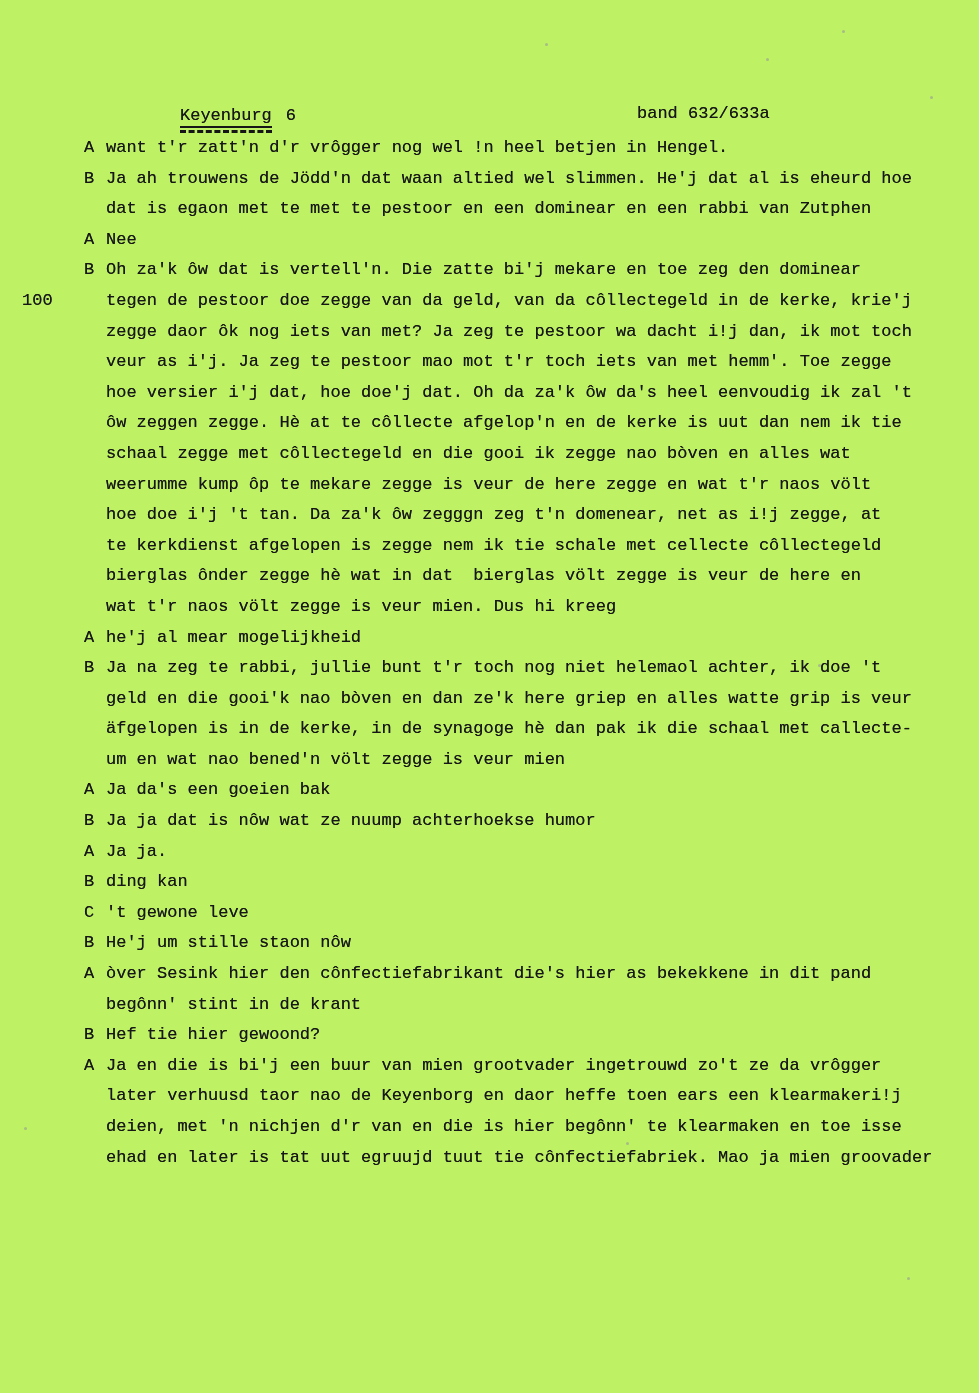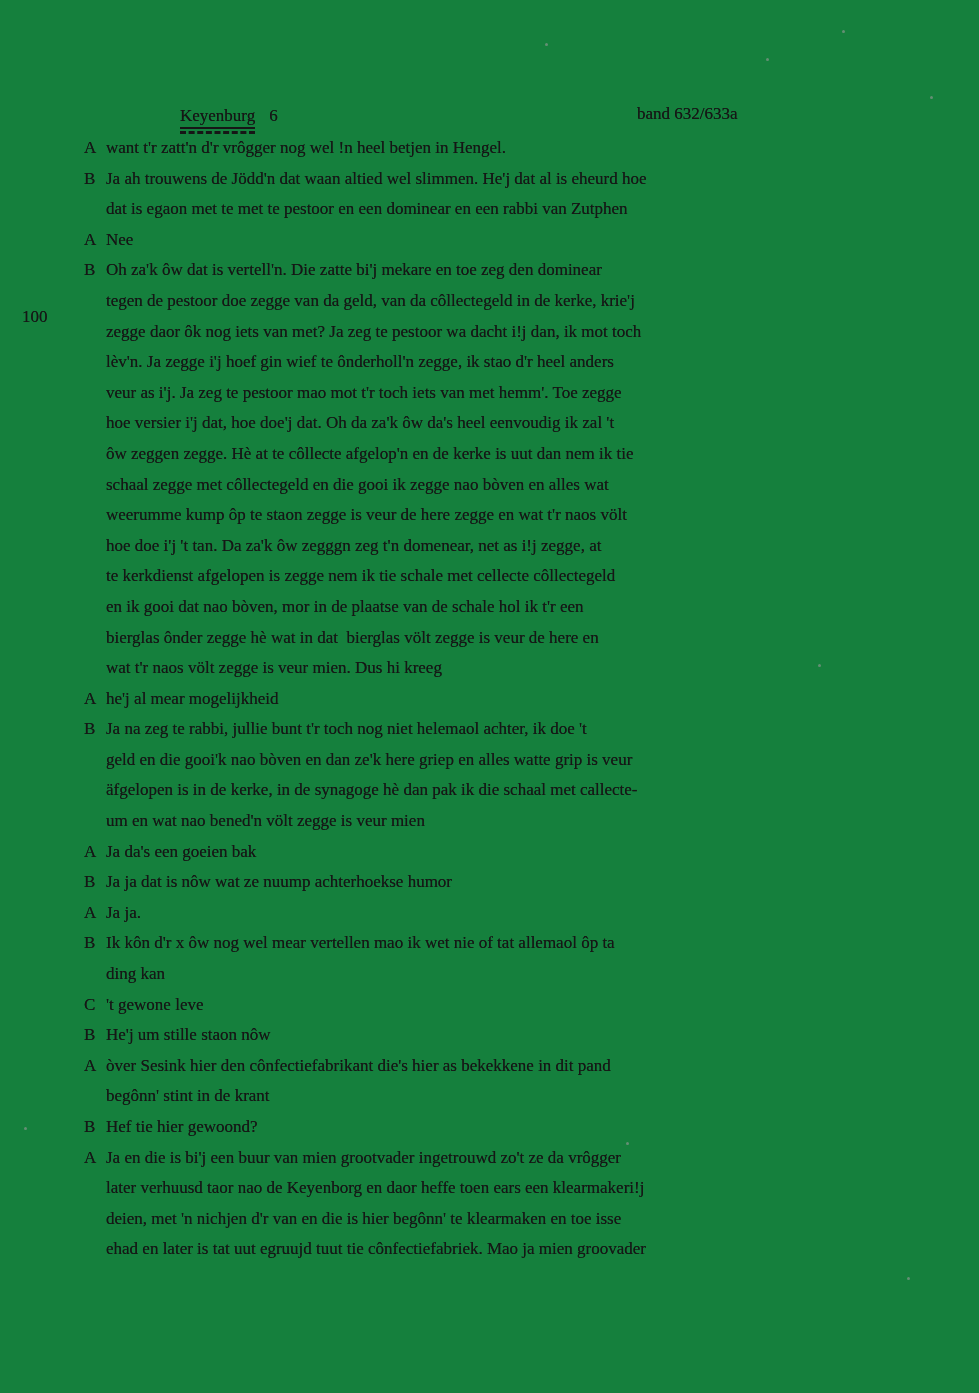--- a/index.html
+++ b/index.html
@@ -4,23 +4,23 @@
 <style>
   html, body {
     margin: 0;
     padding: 0;
     background: #e8e8e8;
   }
   .page {
     position: relative;
     width: 979px;
     height: 1393px;
-    background: #15803d;
+    background: #bef264;
     overflow: hidden;
-    font-family: Liberation Serif, serif;
+    font-family: Liberation Mono, monospace;
     font-size: 17px;
     color: #161616;
     text-shadow: 0 0 0.5px rgba(20,20,20,0.75);
   }
   .header-title {
     position: absolute;
     top: 106px;
     left: 180px;
     white-space: pre;
   }
@@ -68,21 +68,20 @@
   }
   .line {
     position: relative;
     line-height: 30.6px;
     white-space: pre;
   }
   .margin-note {
     position: absolute;
     left: -84px;
     top: 0;
-    margin-top: 16px;
   }
   .speckle {
     position: absolute;
     background: #9a9a9a;
     border-radius: 50%;
     width: 3px;
     height: 3px;
     opacity: 0.6;
   }
 </style>
@@ -114,29 +113,27 @@
         <div class="lines">
           <div class="line">Nee</div>
         </div>
       </div>
       <div class="entry">
         <div class="speaker">B</div>
         <div class="lines">
           <div class="line">Oh za'k ôw dat is vertell'n. Die zatte bi'j mekare en toe zeg den dominear</div>
           <div class="line">tegen de pestoor doe zegge van da geld, van da côllectegeld in de kerke, krie'j<span class="margin-note">100</span></div>
           <div class="line">zegge daor ôk nog iets van met? Ja zeg te pestoor wa dacht i!j dan, ik mot toch</div>
-          <div class="line">lèv'n. Ja zegge i'j hoef gin wief te ônderholl'n zegge, ik stao d'r heel anders</div>
           <div class="line">veur as i'j. Ja zeg te pestoor mao mot t'r toch iets van met hemm'. Toe zegge</div>
           <div class="line">hoe versier i'j dat, hoe doe'j dat. Oh da za'k ôw da's heel eenvoudig ik zal 't</div>
           <div class="line">ôw zeggen zegge. Hè at te côllecte afgelop'n en de kerke is uut dan nem ik tie</div>
           <div class="line">schaal zegge met côllectegeld en die gooi ik zegge nao bòven en alles wat</div>
-          <div class="line">weerumme kump ôp te staon zegge is veur de here zegge en wat t'r naos völt</div>
+          <div class="line">weerumme kump ôp te mekare zegge is veur de here zegge en wat t'r naos völt</div>
           <div class="line">hoe doe i'j 't tan. Da za'k ôw zegggn zeg t'n domenear, net as i!j zegge, at</div>
           <div class="line">te kerkdienst afgelopen is zegge nem ik tie schale met cellecte côllectegeld</div>
-          <div class="line">en ik gooi dat nao bòven, mor in de plaatse van de schale hol ik t'r een</div>
           <div class="line">bierglas ônder zegge hè wat in dat  bierglas völt zegge is veur de here en</div>
           <div class="line">wat t'r naos völt zegge is veur mien. Dus hi kreeg</div>
         </div>
       </div>
       <div class="entry">
         <div class="speaker">A</div>
         <div class="lines">
           <div class="line">he'j al mear mogelijkheid</div>
         </div>
       </div>
@@ -163,21 +160,20 @@
       </div>
       <div class="entry">
         <div class="speaker">A</div>
         <div class="lines">
           <div class="line">Ja ja.</div>
         </div>
       </div>
       <div class="entry">
         <div class="speaker">B</div>
         <div class="lines">
-          <div class="line">Ik kôn d'r x ôw nog wel mear vertellen mao ik wet nie of tat allemaol ôp ta</div>
           <div class="line">ding kan</div>
         </div>
       </div>
       <div class="entry">
         <div class="speaker">C</div>
         <div class="lines">
           <div class="line">'t gewone leve</div>
         </div>
       </div>
       <div class="entry">

